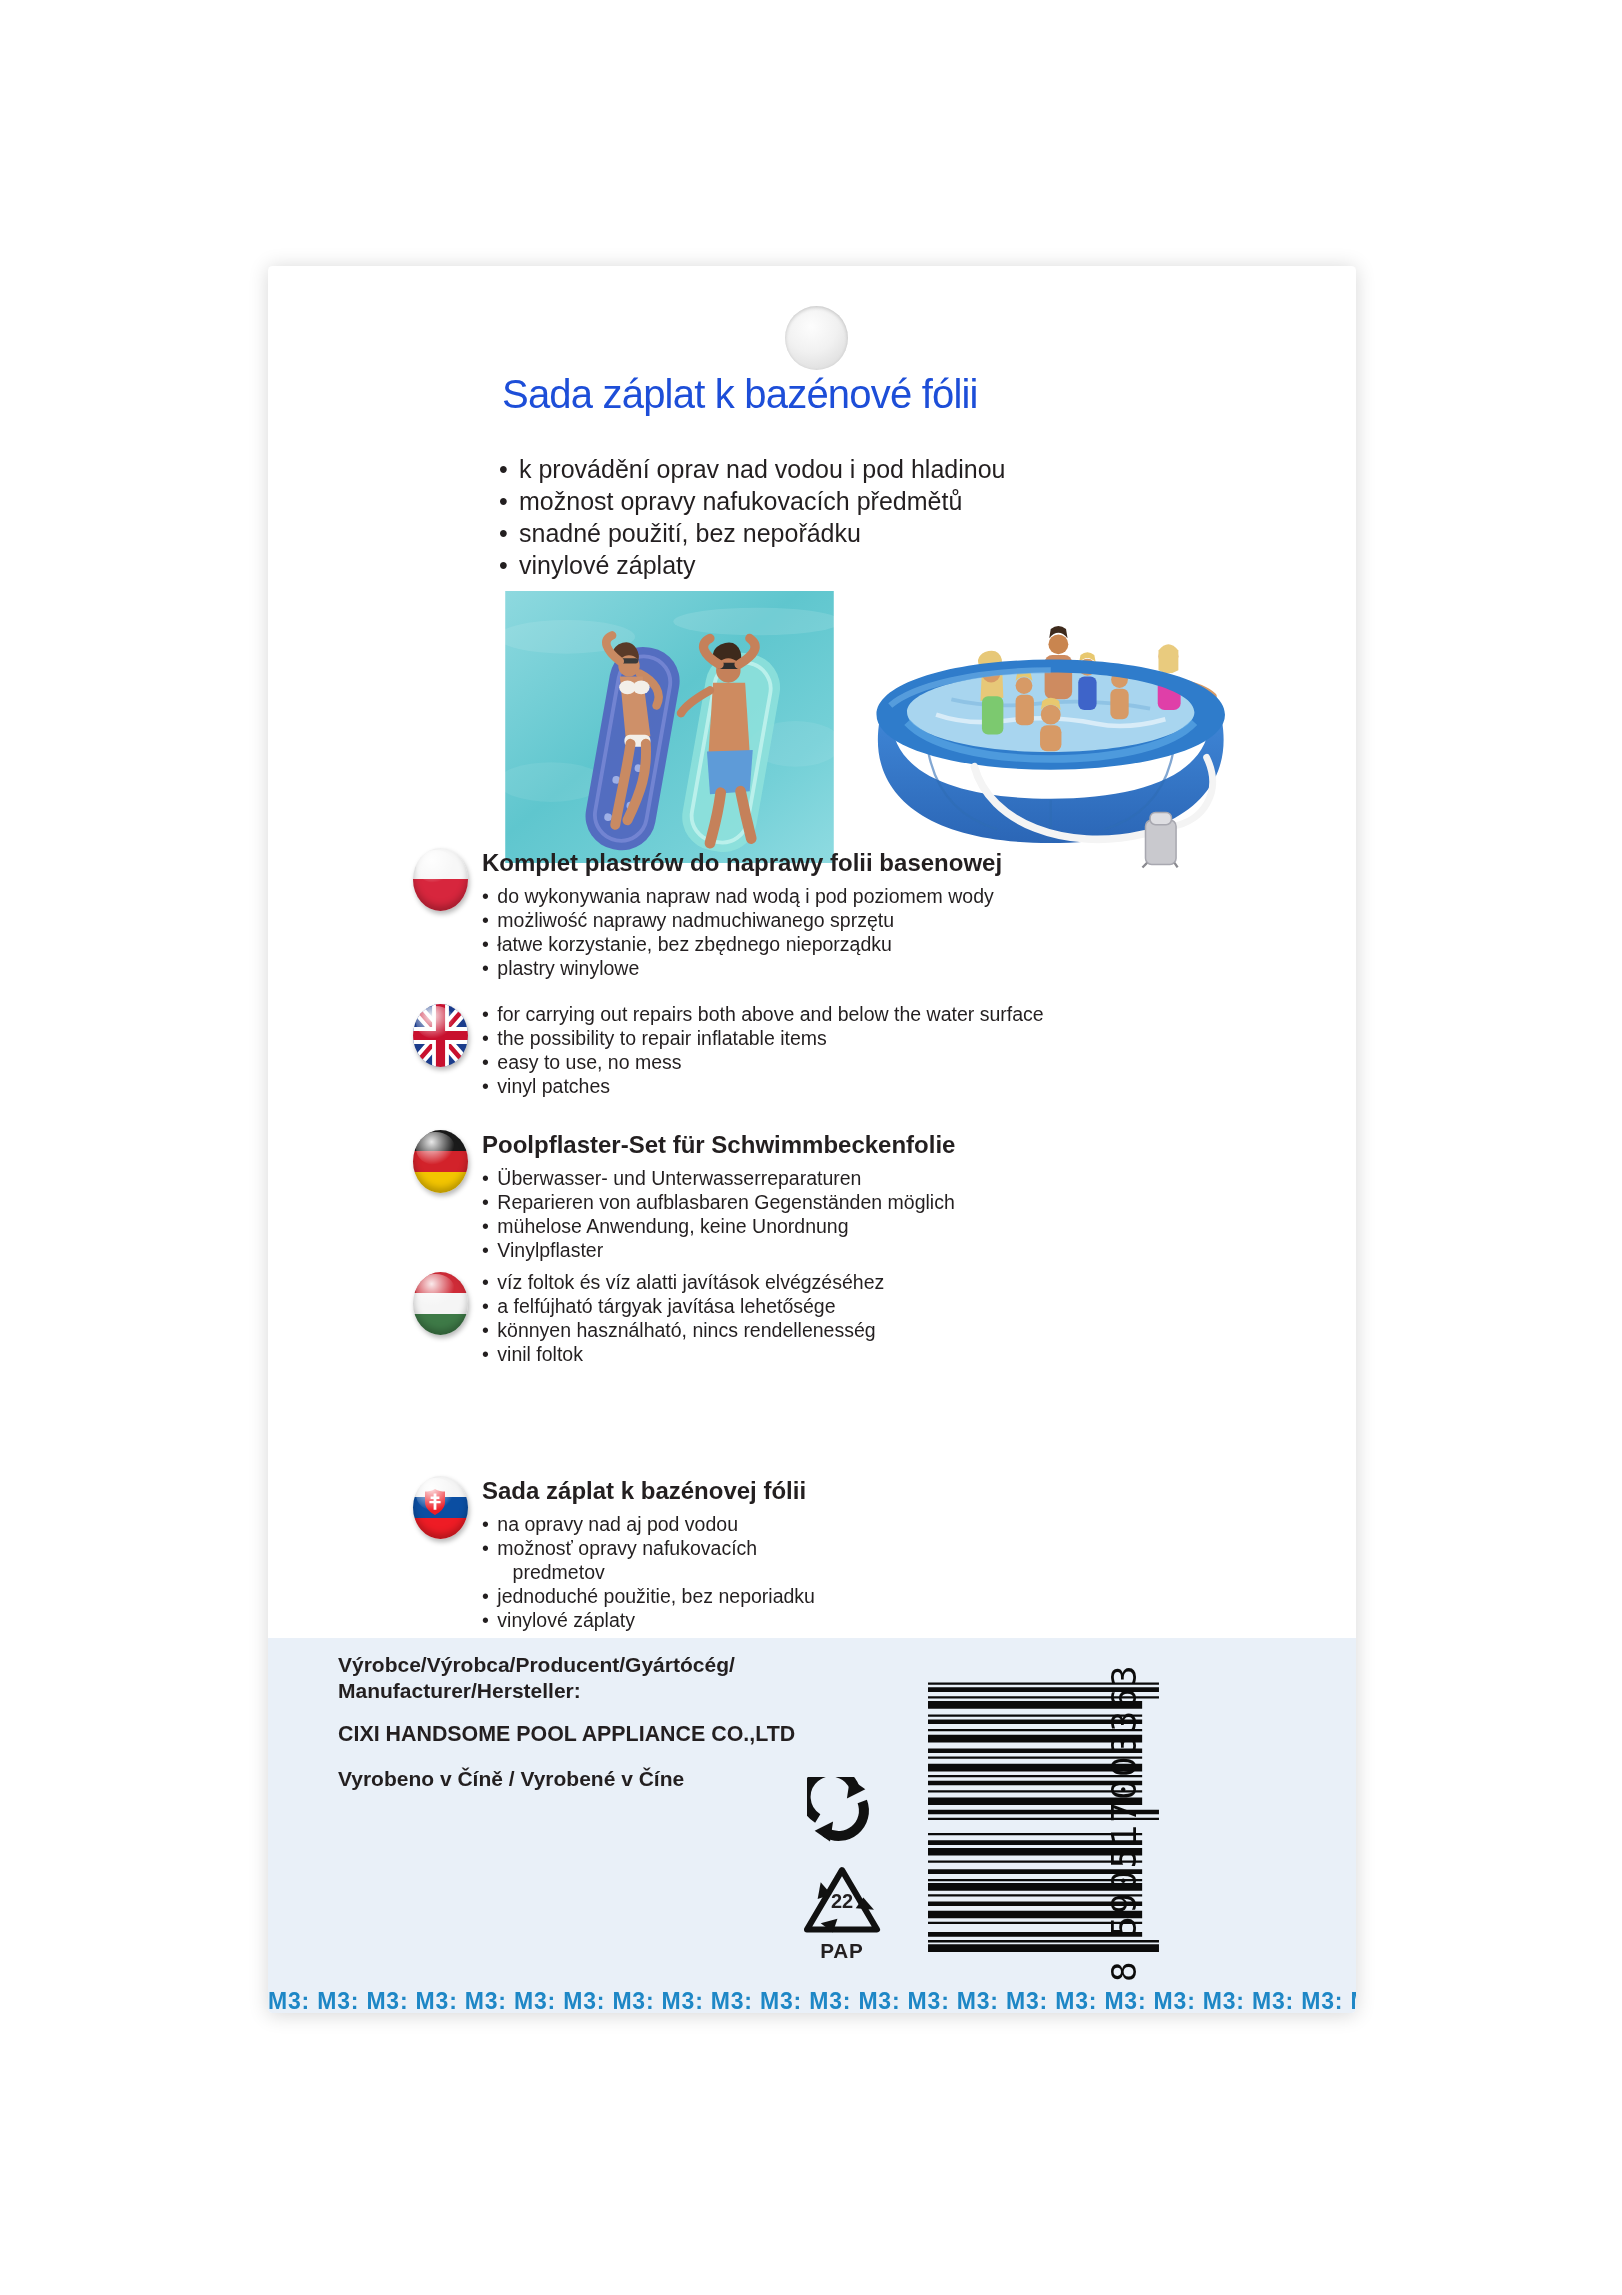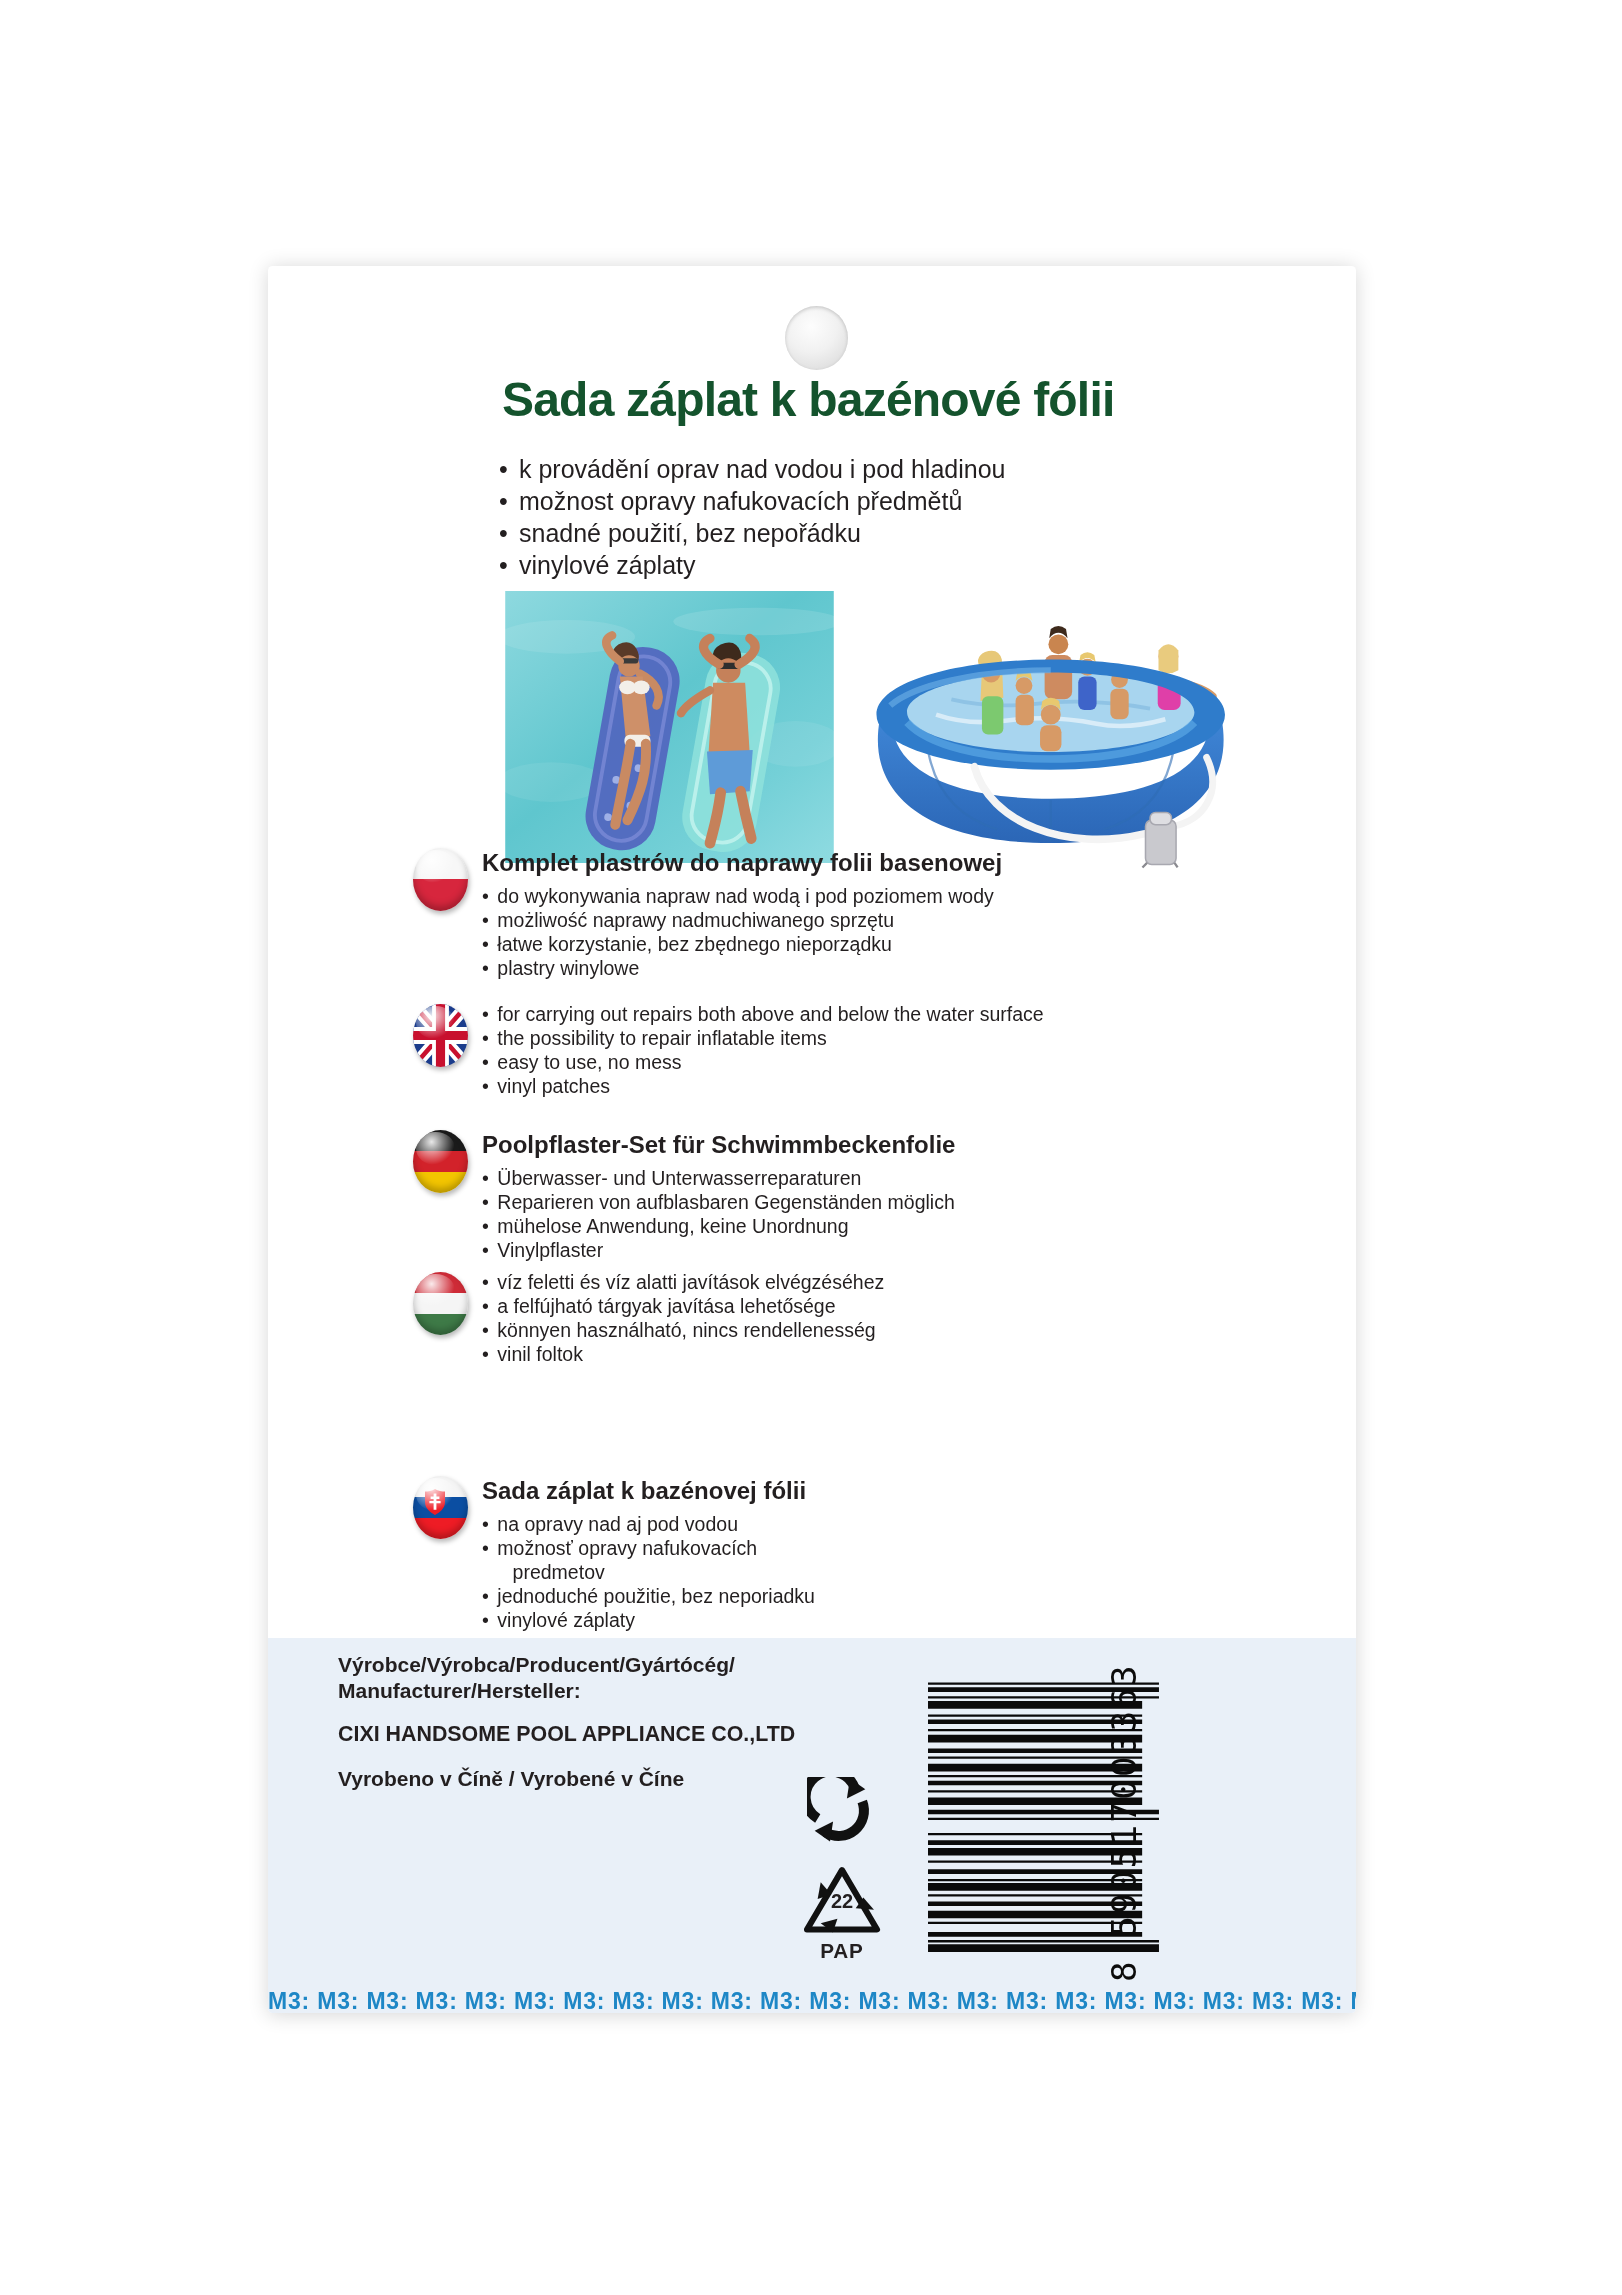--- a/index.html
+++ b/index.html
@@ -2,22 +2,22 @@
 <html style="font-size:12.2px"><head>
 <meta charset="utf-8">
 <style>
   html,body{margin:0;padding:0;background:#ffffff;}
   body{width:1623px;height:2295px;position:relative;font-family:"Liberation Sans",sans-serif;color:#231f20;}
   .card{position:absolute;left:268px;top:266px;width:1088px;height:1747px;background:#fff;
         border-radius:4.6px;box-shadow:0 1.5px 20px rgba(0,0,0,.16);overflow:hidden;}
   .hole{position:absolute;left:517px;top:40px;width:63px;height:64px;border-radius:50%;
         background:radial-gradient(circle at 42% 32%,#fdfdfd 0%,#f1f1f1 45%,#dfdfdf 80%,#d6d6d6 100%);
         box-shadow:inset 0 1.5px 3.8px rgba(0,0,0,.18), 0 0.8px 1.5px rgba(255,255,255,.8);}
-  .title{position:absolute;left:234px;top:106px;font-size:48px;font-weight:bold;letter-spacing:-0.8px;
-         color:#14532d;white-space:nowrap;}
+  .title{position:absolute;left:234px;top:106px;font-size:40px;font-weight:normal;letter-spacing:-0.8px;
+         color:#1d4ed8;white-space:nowrap;}
   .cz-bullets{position:absolute;left:231px;top:187px;width:750px;font-size:25px;line-height:32px;}
   .b{display:flex;}
   .b .dot{width:20px;flex:0 0 20px;}
   .b .cont{padding-left:0;}
   .photo{position:absolute;overflow:hidden;}
   .photo-left{left:237px;top:325px;width:329px;height:272px;}
   .photo-right{left:599px;top:334px;width:369px;height:269px;}
 
   .lang{position:absolute;left:145px;width:872px;}
   .flag{position:absolute;left:0;top:1.5px;width:55px;height:63px;border-radius:50%;overflow:hidden;
@@ -270,21 +270,21 @@
           <span>Vinylpflaster</span>
         </div>
     </div>
   </div>
 
   <div class="lang" style="top:1004px">
     <div class="flag flag-hu"></div>
     <div class="lt">
       <div class="lb b">
           <span class="dot">•</span>
-          <span>víz feletti és víz alatti javítások elvégzéséhez</span>
+          <span>víz foltok és víz alatti javítások elvégzéséhez</span>
         </div>
       <div class="lb b">
           <span class="dot">•</span>
           <span>a felfújható tárgyak javítása lehetősége</span>
         </div>
       <div class="lb b">
           <span class="dot">•</span>
           <span>könnyen használható, nincs rendellenesség</span>
         </div>
       <div class="lb b">

